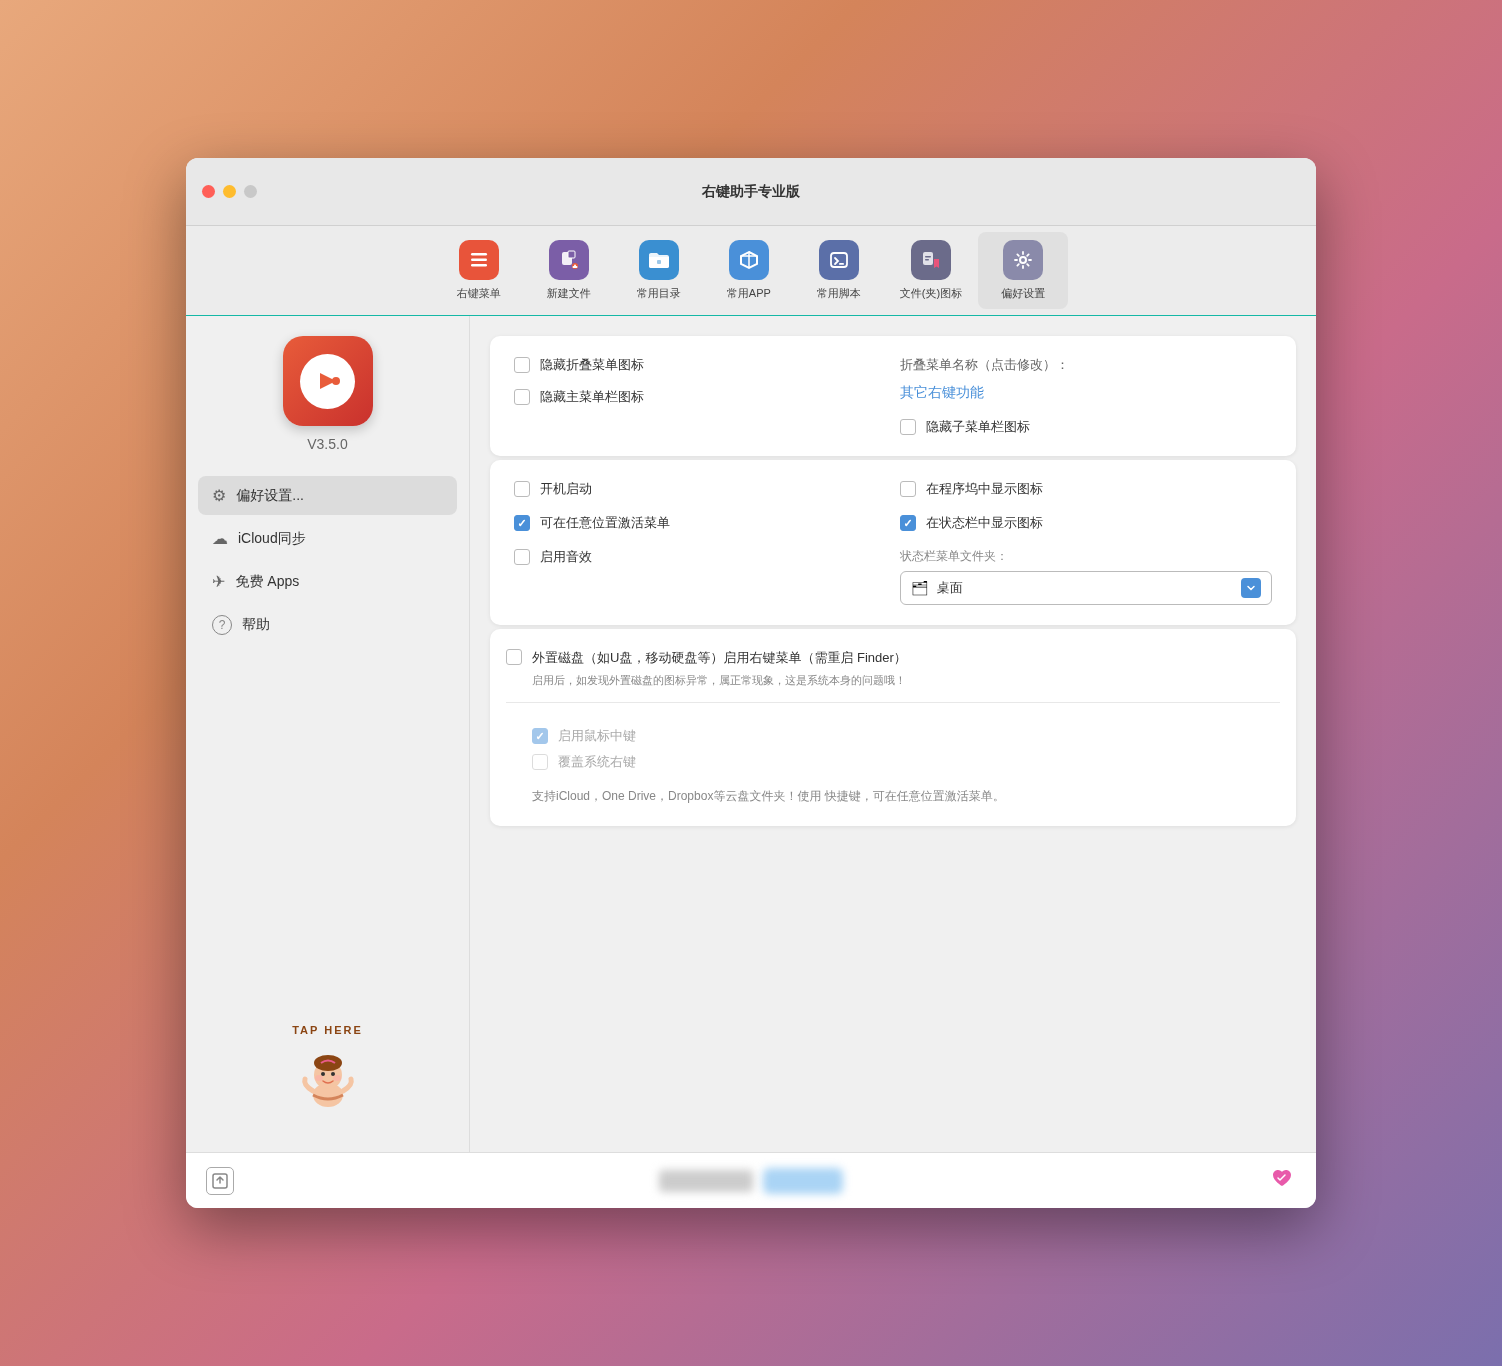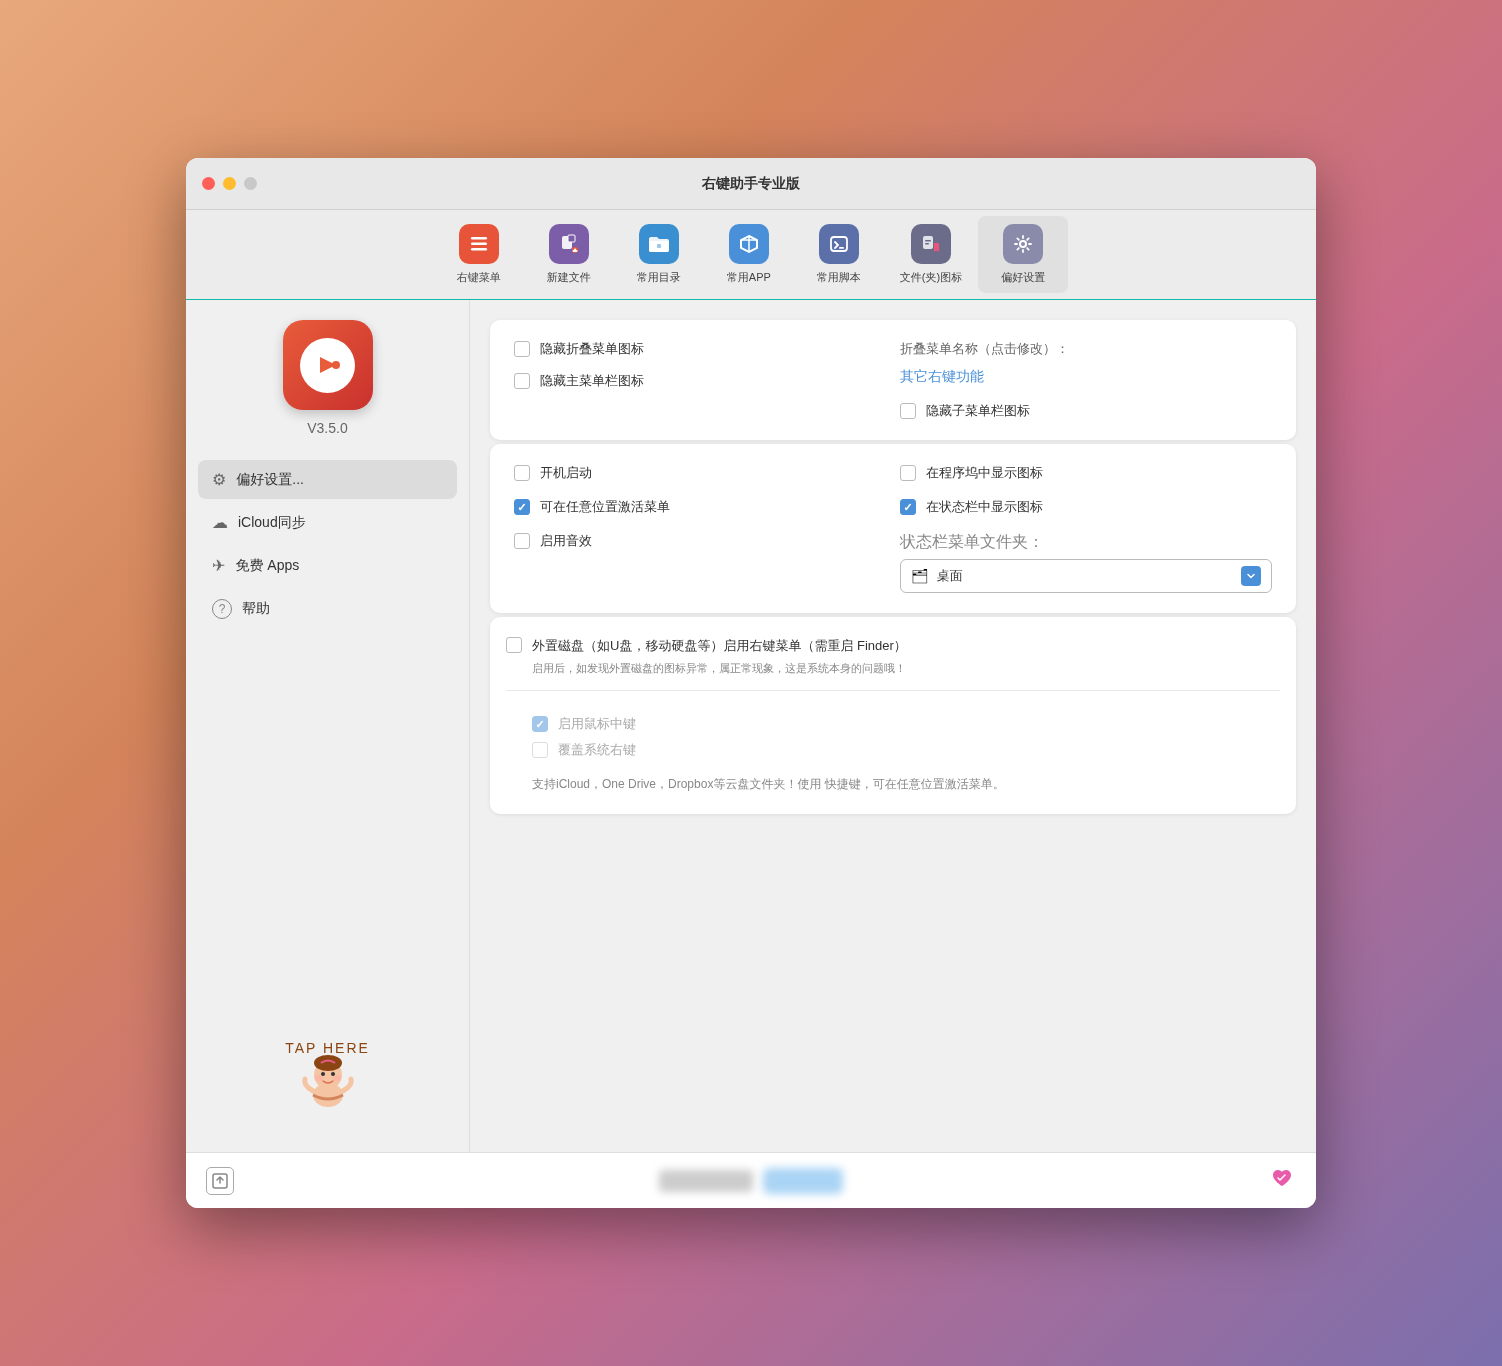--- a/index.html
+++ b/index.html
@@ -18,21 +18,21 @@
       background: #f0f0f0;
       border-radius: 12px;
       box-shadow: 0 20px 60px rgba(0,0,0,0.4);
       overflow: hidden;
       display: flex;
       flex-direction: column;
     }
     
     .titlebar {
       background: #e8e8e8;
-      height: 52px;
+      height: 68px;
       display: flex;
       align-items: center;
       justify-content: center;
       position: relative;
       border-bottom: 1px solid #d0d0d0;
       flex-shrink: 0;
     }
     .titlebar-buttons {
       position: absolute;
       left: 16px;
@@ -497,21 +497,21 @@
         <div class="sidebar-nav-item">
           <span class="sidebar-nav-icon" style="width:20px;height:20px;border:1.5px solid #888;border-radius:50%;display:inline-flex;align-items:center;justify-content:center;font-size:12px;color:#888;">?</span>
           <span>帮助</span>
         </div>
       </div>
 
       <div class="sidebar-bottom">
 
         <div style="width:100px;height:100px;display:flex;align-items:center;justify-content:center;position:relative;">
 
-          <div style="position:absolute;top:18px;left:50%;transform:translateX(-50%);font-size:14px;color:#8b4513;font-weight:normal;letter-spacing:2px;white-space:nowrap;">TAP HERE</div>
+          <div style="position:absolute;top:2px;left:50%;transform:translateX(-50%);font-size:11px;color:#8b4513;font-weight:bold;letter-spacing:2px;white-space:nowrap;">TAP HERE</div>
 
           <svg width="70" height="70" viewBox="0 0 70 70" fill="none" style="margin-top:12px;">
 
             <ellipse cx="35" cy="52" rx="15" ry="12" fill="#f5c5a3"></ellipse>
 
             <ellipse cx="35" cy="32" rx="14" ry="14" fill="#f5c5a3"></ellipse>
 
             <ellipse cx="35" cy="20" rx="14" ry="8" fill="#8b4513"></ellipse>
 
             <circle cx="30" cy="31" r="2" fill="#333"></circle>
@@ -577,21 +577,21 @@
           <div style="display:flex;flex-direction:column;gap:16px;">
             <div class="checkbox-item">
               <div class="checkbox"></div>
               <span class="checkbox-label">在程序坞中显示图标</span>
             </div>
             <div class="checkbox-item">
               <div class="checkbox checked"></div>
               <span class="checkbox-label">在状态栏中显示图标</span>
             </div>
             <div style="display:flex;flex-direction:column;gap:6px;">
-              <div style="font-size:16px;color:#888;">状态栏菜单文件夹：</div>
+              <div style="font-size:12px;color:#888;">状态栏菜单文件夹：</div>
               <div class="folder-dropdown">
                 <span class="folder-dropdown-icon">🗂</span>
                 <span class="folder-dropdown-text">桌面</span>
                 <div class="folder-dropdown-arrow">
                   <svg width="12" height="12" viewBox="0 0 12 12" fill="none">
                     <path d="M3 4.5 L6 7.5 L9 4.5" stroke="white" stroke-width="1.5" stroke-linecap="round"></path>
                   </svg>
                 </div>
               </div>
             </div>

